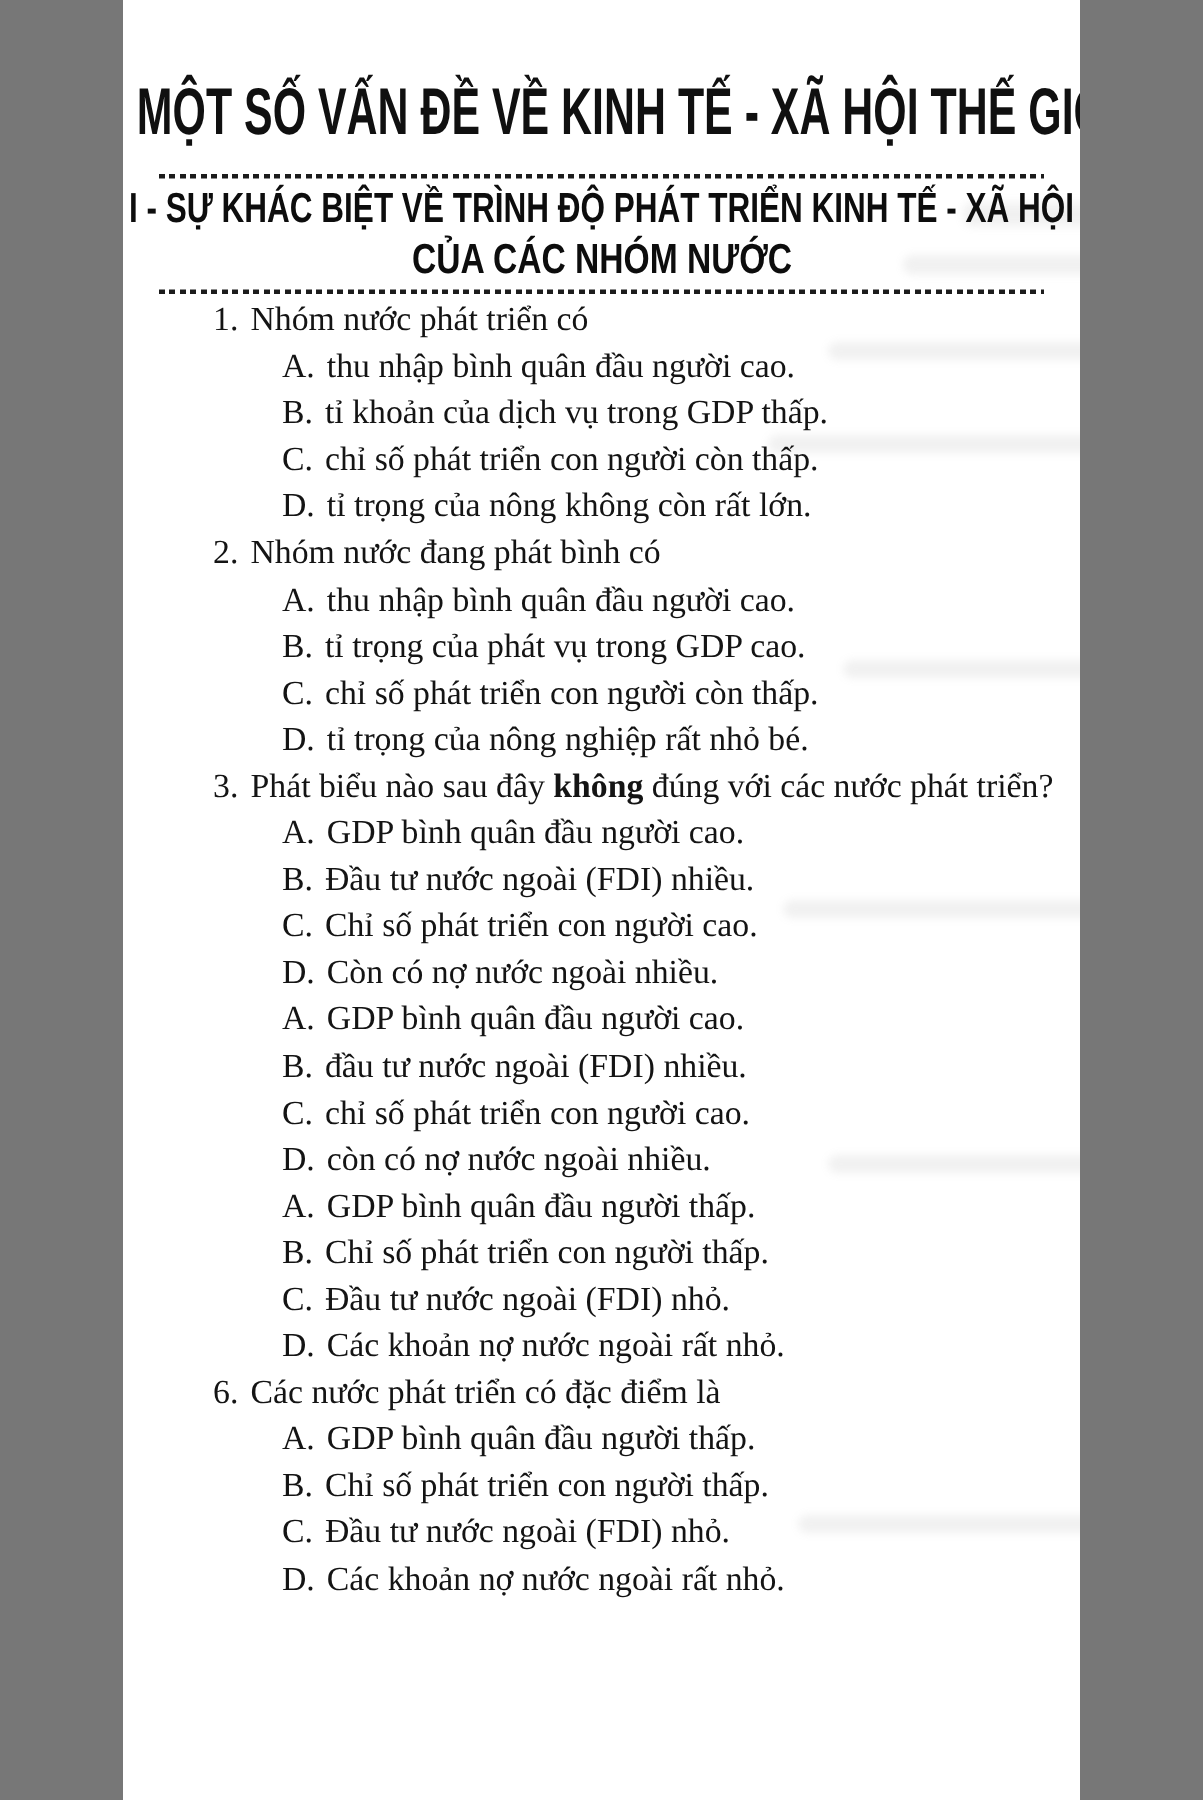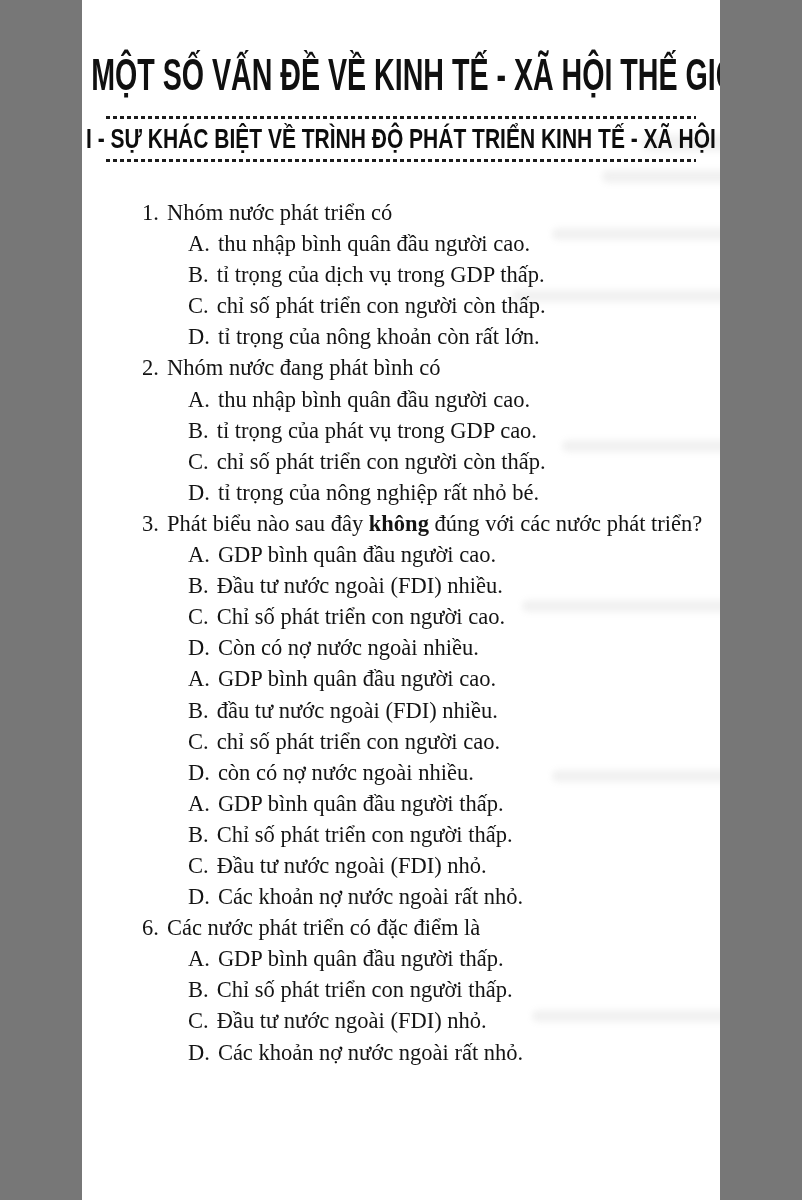--- a/index.html
+++ b/index.html
@@ -59,30 +59,33 @@
 
   <div class="title center-row">
     <span class="condense">A. MỘT SỐ VẤN ĐỀ VỀ KINH TẾ - XÃ HỘI THẾ GIỚI</span>
   </div>
 
   <div class="section-header">
     <div class="dash-line"></div>
     <div class="sh-line center-row">
       <span class="condense1">I - SỰ KHÁC BIỆT VỀ TRÌNH ĐỘ PHÁT TRIỂN KINH TẾ - XÃ HỘI</span>
     </div>
+    <div class="sh-line center-row">
+      <span class="condense2">CỦA CÁC NHÓM NƯỚC</span>
+    </div>
     <div class="dash-line"></div>
   </div>
 
   <div class="questions" id="questions">
   <div class="question">
     <div class="q-line"><span class="q-num">1.</span><span>Nhóm nước phát triển có</span><b class="q-bold"></b><span></span></div>
     <div class="opt"><span class="opt-letter">A.</span><span>thu nhập bình quân đầu người cao.</span></div>
-    <div class="opt"><span class="opt-letter">B.</span><span>tỉ trọng của dịch vụ trong GDP thấp.</span></div>
+    <div class="opt"><span class="opt-letter">B.</span><span>tỉ khoản của dịch vụ trong GDP thấp.</span></div>
     <div class="opt"><span class="opt-letter">C.</span><span>chỉ số phát triển con người còn thấp.</span></div>
-    <div class="opt"><span class="opt-letter">D.</span><span>tỉ trọng của nông khoản còn rất lớn.</span></div>
+    <div class="opt"><span class="opt-letter">D.</span><span>tỉ trọng của nông không còn rất lớn.</span></div>
   </div>
 
   <div class="question">
     <div class="q-line"><span class="q-num">2.</span><span>Nhóm nước đang phát bình có</span><b class="q-bold"></b><span></span></div>
     <div class="opt"><span class="opt-letter">A.</span><span>thu nhập bình quân đầu người cao.</span></div>
     <div class="opt"><span class="opt-letter">B.</span><span>tỉ trọng của phát vụ trong GDP cao.</span></div>
     <div class="opt"><span class="opt-letter">C.</span><span>chỉ số phát triển con người còn thấp.</span></div>
     <div class="opt"><span class="opt-letter">D.</span><span>tỉ trọng của nông nghiệp rất nhỏ bé.</span></div>
   </div>
 

